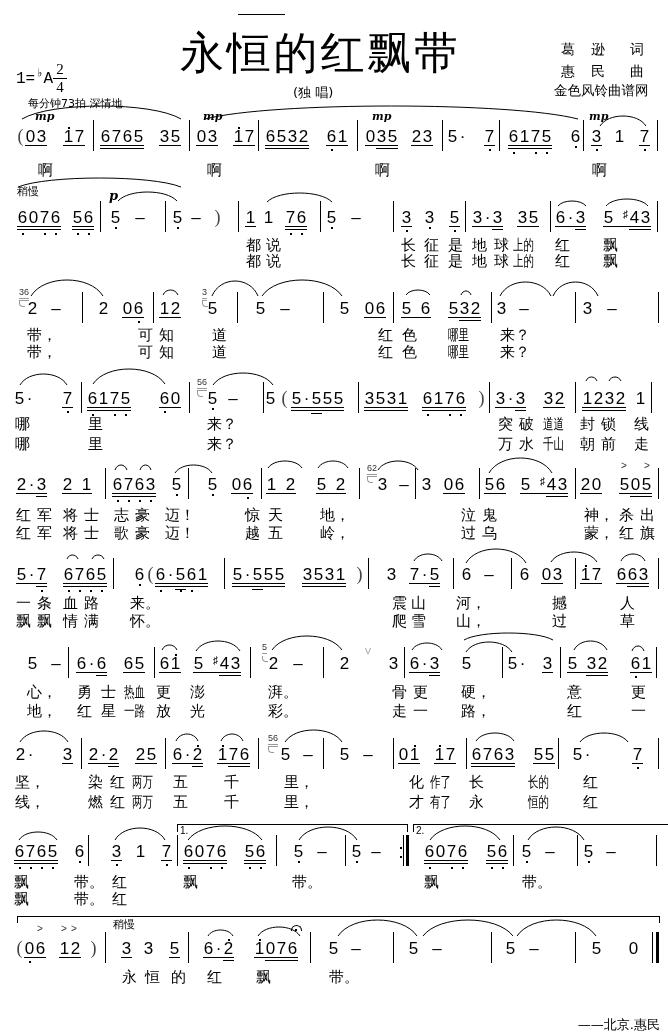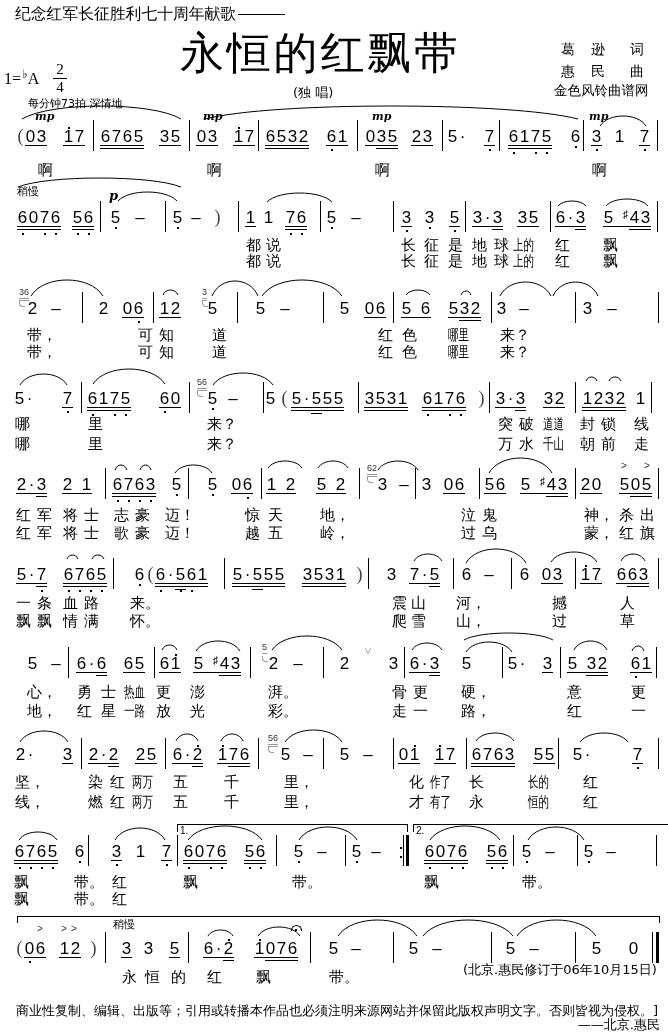--- a/index.html
+++ b/index.html
@@ -1,20 +1,20 @@
 <!DOCTYPE html>
 <html><head>
 <meta charset="utf-8">
 <style>
 html,body{margin:0;padding:0;background:#fff;}
 #page{position:relative;width:668px;height:1035px;overflow:hidden;background:#fff;color:#000;font-family:"DejaVu Sans",sans-serif;}
 .hdr-ded{position:absolute;left:15px;top:5px;font-size:15.8px;line-height:18px;white-space:nowrap;}
 .hdr-rule{position:absolute;left:238px;top:14px;width:47px;height:0;border-top:1px solid #000;}
 .hdr-title{position:absolute;left:180px;top:29px;font-size:44px;line-height:48px;letter-spacing:2.8px;white-space:nowrap;}
-.hdr-key{position:absolute;left:4px;top:70px;font-family:Liberation Serif, serif;font-size:16px;line-height:18px;white-space:nowrap;}
+.hdr-key{position:absolute;left:16px;top:70px;font-family:Liberation Mono, monospace;font-size:16px;line-height:18px;white-space:nowrap;}
 .hdr-key .flat{font-size:12px;position:relative;top:-6px;margin-left:1px;}
 .hdr-time{position:absolute;left:53px;top:62px;width:14px;font-family:"Liberation Serif",serif;font-size:15px;line-height:15px;text-align:center;}
 .hdr-time .num{display:block;border-bottom:1px solid #000;padding-bottom:1px;}
 .hdr-time .den{display:block;padding-top:1px;}
 .hdr-tempo{position:absolute;left:28px;top:97px;font-size:11px;line-height:13px;white-space:nowrap;}
 .hdr-perf{position:absolute;left:293px;top:85px;font-size:13px;line-height:15px;white-space:nowrap;}
 .cred{position:absolute;font-size:14px;line-height:16px;}
 .hdr-src{position:absolute;left:554px;top:82px;font-size:13.5px;line-height:16px;white-space:nowrap;}
 #score{position:absolute;left:0;top:0;width:668px;height:1035px;}
 .row{position:absolute;left:0;top:0;width:0;height:0;}
@@ -48,21 +48,20 @@
 .rep .thick,.fin .thick{position:absolute;top:0;width:3px;height:31px;background:#000;}
 #slur-layer{position:absolute;left:0;top:0;pointer-events:none;}
 #slur-layer path{fill:none;stroke:#000;stroke-width:1;}
 .rev-note{position:absolute;left:463px;top:962px;font-size:13px;line-height:15px;white-space:nowrap;}
 .foot{position:absolute;font-size:13px;line-height:14px;white-space:nowrap;}
 </style>
 </head>
 <body>
 
 <div id="page">
-  <div class="hdr-ded">纪念红军长征胜利七十周年献歌</div>
   <span class="hdr-rule"></span>
   <div class="hdr-title">永恒的红飘带</div>
 
   <div class="hdr-key"><span>1=</span><span class="flat">♭</span><span>A</span></div>
   <div class="hdr-time">
     <span class="num">2</span>
     <span class="den">4</span>
   </div>
   <div class="hdr-tempo">每分钟73拍  深情地</div>
   <div class="hdr-perf">(独  唱)</div>
@@ -605,17 +604,15 @@
       <path d="M299 840 C309.44 822.6666666666666 346.56 822.6666666666666 357 840"></path>
       <path d="M430 840 C442.6 821.3333333333334 487.4 821.3333333333334 500 840"></path>
       <path d="M528 840 C538.08 822.6666666666666 573.92 822.6666666666666 584 840"></path>
       <path d="M208 936 C212.5 928 228.5 928 233 936"></path>
       <path d="M258 936 C265.56 924 292.44 924 300 936"></path>
       <path d="M338 936 C352.22 914.6666666666666 402.78 914.6666666666666 417 936"></path>
       <path d="M423 936 C439.2 914.6666666666666 496.8 914.6666666666666 513 936"></path>
       <path d="M517 936 C531.22 914.6666666666666 581.78 914.6666666666666 596 936"></path>
     </svg>
 
-  <div class="rev-note">(北京.惠民修订于06年10月15日)</div>
 
-  <div class="foot" style="left:16px;top:1004px">商业性复制、编辑、出版等；引用或转播本作品也必须注明来源网站并保留此版权声明文字。否则皆视为侵权。]</div>
   <div class="foot" style="right:8px;top:1018px">——北京.惠民</div>
 </div>
 
 </body></html>

